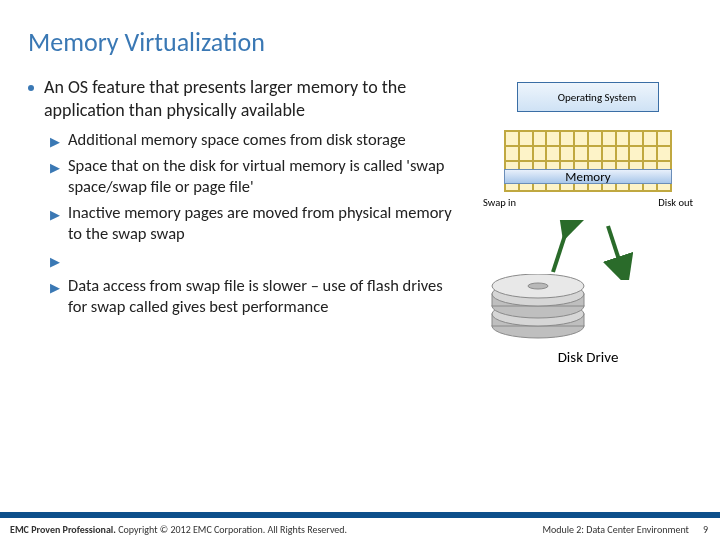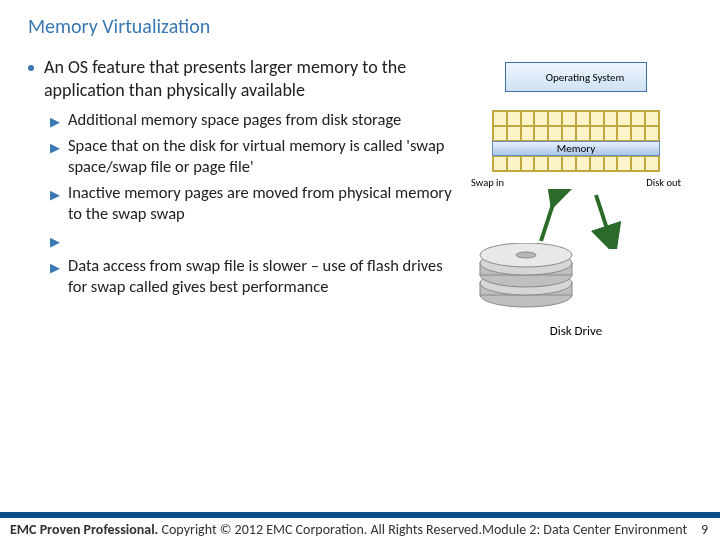--- a/index.html
+++ b/index.html
@@ -1,37 +1,37 @@
 <!DOCTYPE html>
 <html><head>
 <meta charset="utf-8">
 <style>
   * { box-sizing: border-box; margin: 0; padding: 0; }
   html, body { width: 720px; height: 540px; font-family: Calibri, Arial, sans-serif; background: #fff; position: relative; }
   .slide { width: 720px; height: 540px; position: relative; }
-  .title { color: #3a78b4; font-size: 20px; font-weight: 400; padding: 14px 0 0 28px; }
-  .content { display: flex; padding: 18px 12px 0 28px; }
+  .title { color: #3a78b4; font-size: 26px; font-weight: 400; padding: 26px 0 0 28px; }
+  .content { display: flex; padding: 18px 12px 0 28px; gap: 12px; }
   .left { flex: 0 0 428px; }
   .right { flex: 1; position: relative; }
   .top-bullet { display: flex; align-items: flex-start; font-size: 18px; color: #222; line-height: 1.25; margin-bottom: 8px; }
   .top-bullet .dot { width: 6px; height: 6px; border-radius: 50%; background: #3a78b4; margin: 9px 10px 0 0; flex: 0 0 6px; }
   .sub { list-style: none; padding-left: 22px; }
   .sub li { display: flex; align-items: flex-start; font-size: 16.5px; color: #222; line-height: 1.3; margin-bottom: 4px; }
   .sub li .arrow { color: #3a78b4; font-size: 13px; margin: 5px 8px 0 0; flex: 0 0 auto; }
   .diagram { position: absolute; left: 10px; top: 0; width: 220px; }
   .os-box { margin: 6px auto 0 auto; width: 142px; height: 30px; border: 1px solid #3a6ea5; background: linear-gradient(#eef5fc,#cfe2f5); display: flex; align-items: center; justify-content: center; font-size: 11px; padding-left: 18px; }
   .mem-wrap { margin: 18px auto 0 auto; width: 168px; position: relative; }
   .mem-grid { display: grid; grid-template-columns: repeat(12, 1fr); grid-template-rows: repeat(4, 15px); border: 1px solid #c0a840; }
   .mem-grid div { border: 0.5px solid #c0a840; background: #fdf3c8; }
-  .mem-label { position: absolute; left: 0; right: 0; bottom: 16px; height: 15px; background: linear-gradient(#e8f0fb,#a9c7ea); border: 1px solid #6a8db8; font-size: 11px; display: flex; align-items: center; justify-content: center; }
-  .swap-row { display: flex; justify-content: space-between; width: 210px; margin: 4px auto 0 auto; font-size: 10.5px; }
+  .mem-label { position: absolute; left: 0; right: 0; bottom: 8px; height: 15px; background: linear-gradient(#e8f0fb,#a9c7ea); border: 1px solid #6a8db8; font-size: 13px; display: flex; align-items: center; justify-content: center; }
+  .swap-row { display: flex; justify-content: space-between; width: 210px; margin: 4px auto 11px auto; font-size: 10.5px; }
   .arrows-svg { display: block; margin: 0 auto; }
   .disk { width: 120px; margin: -6px auto 0 auto; }
-  .disk-label { text-align: center; font-size: 13px; margin-top: 6px; }
-  .footer { position: absolute; left: 0; right: 0; bottom: 0; height: 28px; border-top: 6px solid #0d4f8b; display: flex; align-items: center; font-size: 14px; color: #333; padding: 0 12px 0 10px; }
+  .disk-label { text-align: center; font-size: 15px; }
+  .footer { position: absolute; left: 0; right: 0; bottom: 0; height: 28px; border-top: 6px solid #0d4f8b; display: flex; align-items: center; font-size: 10px; color: #333; padding: 0 12px 0 10px; }
   .footer .l { flex: 0 0 auto; }
   .footer .l b { font-weight: 700; }
   .footer .sp { flex: 1; }
   .footer .r { flex: 0 0 auto; }
   .footer .pn { margin-left: 14px; }
 </style>
 </head>
 <body>
 <div class="slide">
 
@@ -39,21 +39,21 @@
 
 <div class="content">
   <div class="left">
     <div class="top-bullet">
       <span class="dot"></span>
       <span>An OS feature that presents larger memory to the application than physically available</span>
     </div>
     <ul class="sub">
       <li>
             <span class="arrow">▶</span>
-            <span>Additional memory space pages from disk storage</span>
+            <span>Additional memory space comes from disk storage</span>
           </li>
       <li>
             <span class="arrow">▶</span>
             <span>Space that on the disk for virtual memory is called 'swap space/swap file or page file'</span>
           </li>
       <li>
             <span class="arrow">▶</span>
             <span>Inactive memory pages are moved from physical memory to the swap swap</span>
           </li>
       <li>

